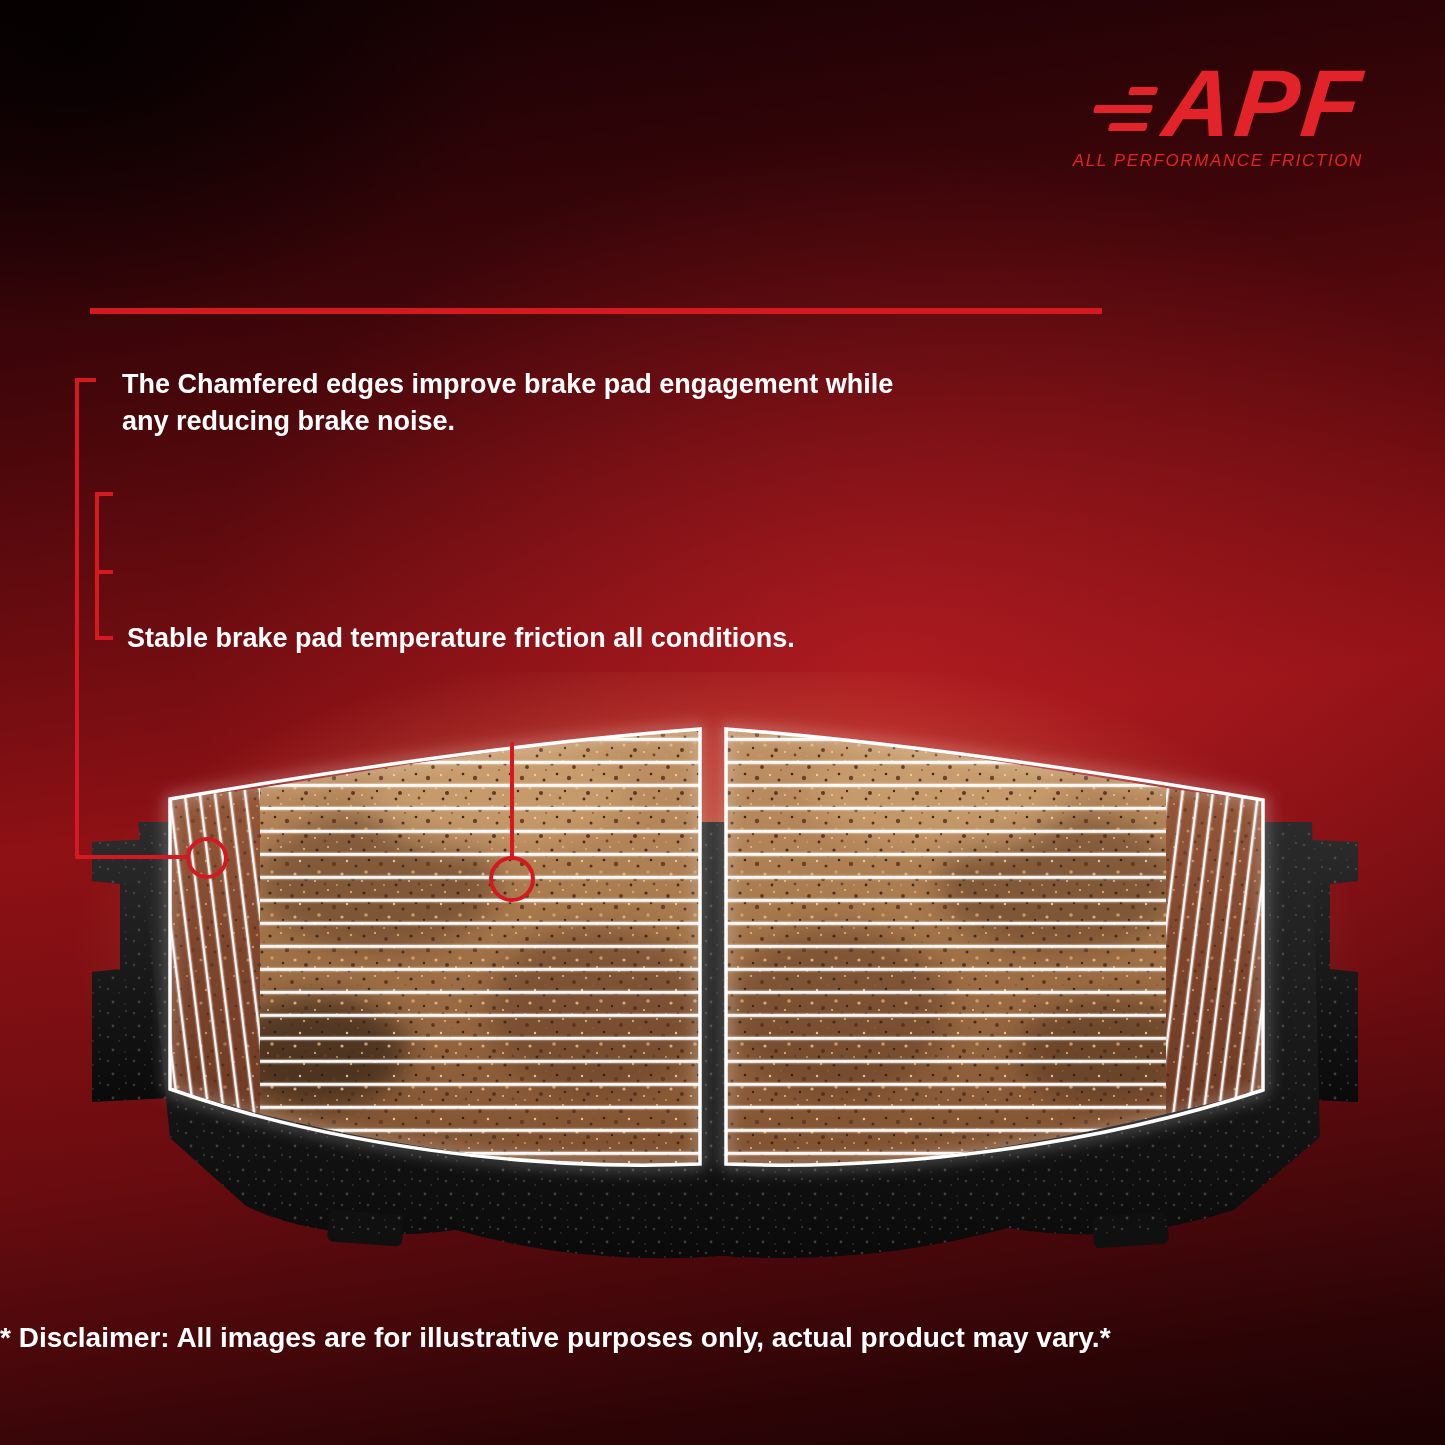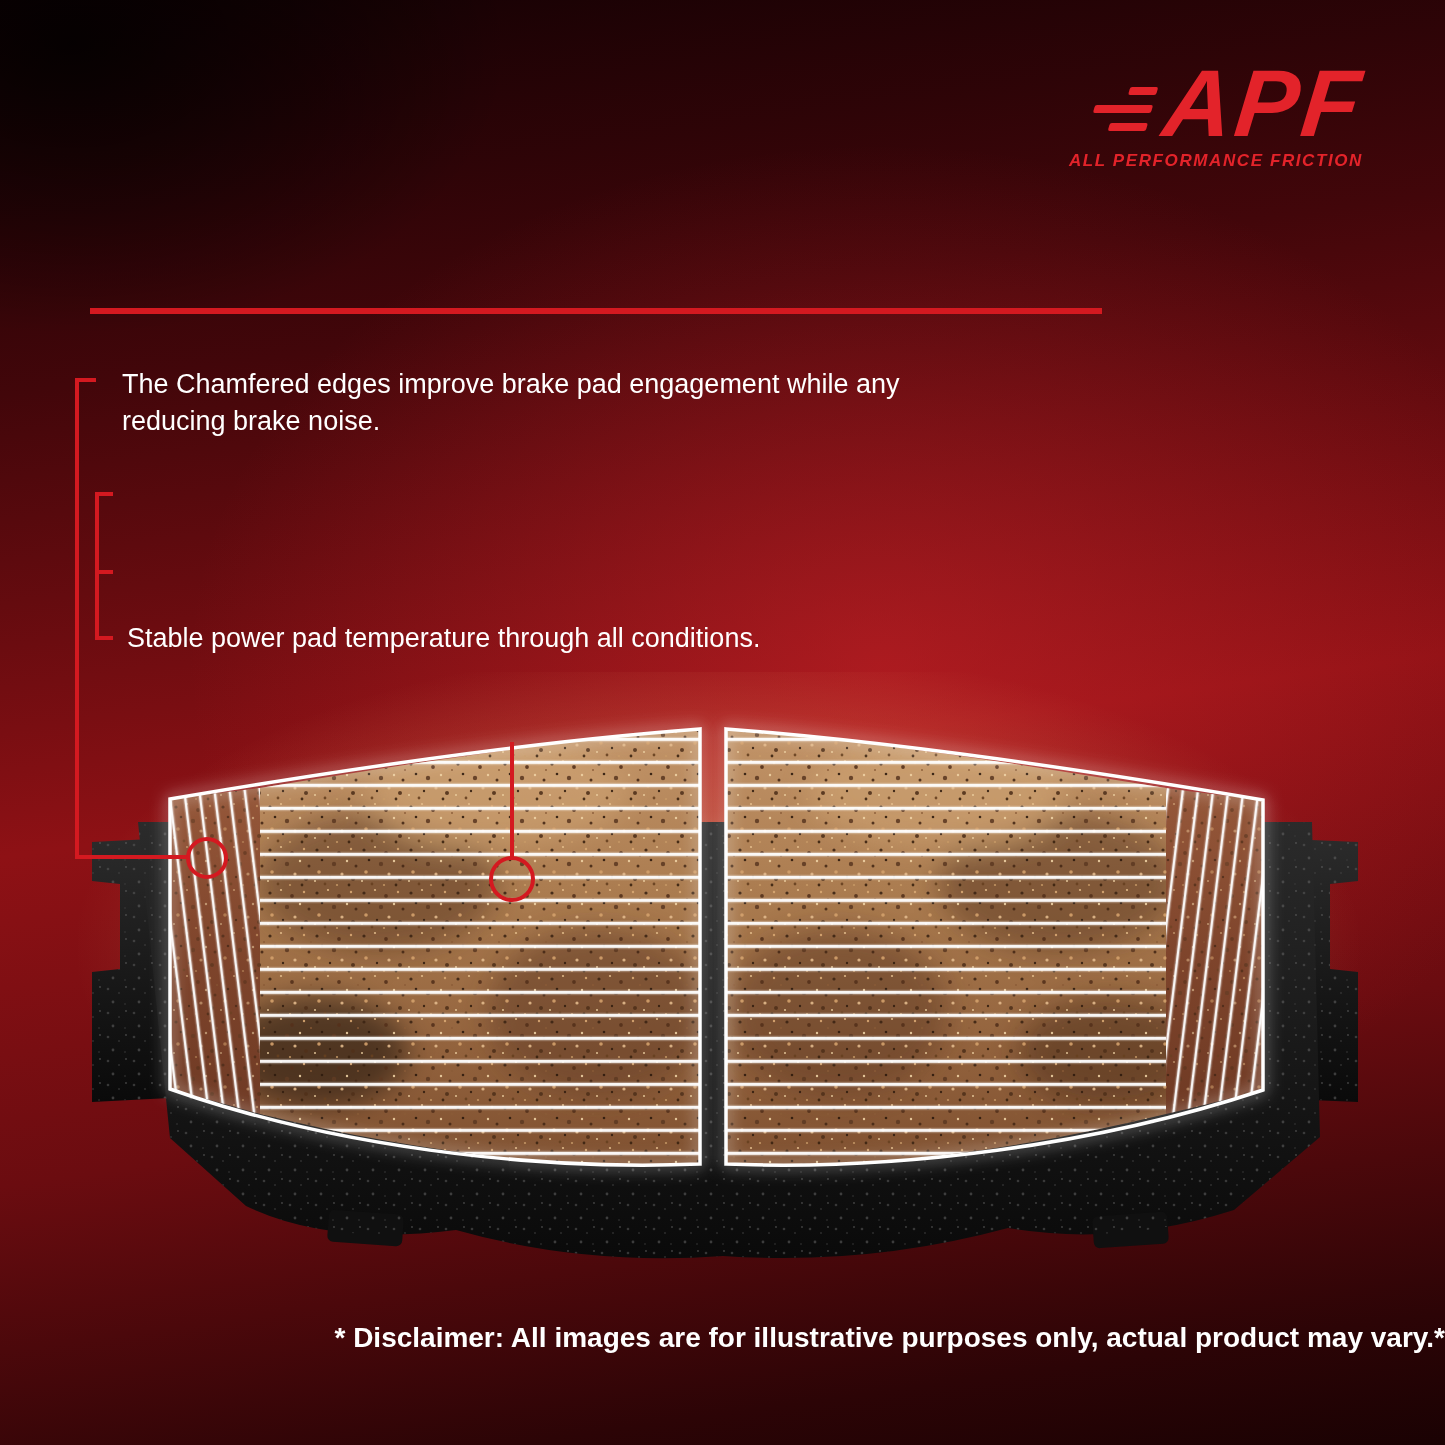--- a/index.html
+++ b/index.html
@@ -18,37 +18,37 @@
       radial-gradient(48% 36% at 61% 46%, rgba(220,40,46,.46), rgba(220,40,46,0) 100%),
       linear-gradient(172deg,#120103 0%,#42060a 24%,var(--background-red,#8e1115) 52%,#6b0c10 72%,#2c0406 92%,#1a0203 100%);
   }
   
   .logo{position:absolute;top:60px;right:82px;text-align:right;z-index:5;}
   .logo-row{display:flex;align-items:center;justify-content:flex-end;gap:12px;}
   .speedlines{display:flex;flex-direction:column;align-items:flex-end;gap:10px;transform:skewX(-16deg);margin-top:10px;}
   .sl{display:block;height:8px;background:var(--logo-red);border-radius:2px;}
   .sl1{width:28px}.sl2{width:58px}.sl3{width:38px}
   .logo-text{font-size:95px;font-weight:900;font-style:italic;color:var(--logo-red);letter-spacing:3px;line-height:.92;transform:skewX(-6deg);display:inline-block;}
-  .logo-tagline{font-size:17px;font-weight:700;font-style:italic;color:var(--logo-red);letter-spacing:1.6px;margin-top:4px;}
+  .logo-tagline{font-size:17px;font-weight:400;font-style:italic;color:var(--logo-red);letter-spacing:1.6px;margin-top:4px;}
   
   .title{position:absolute;left:88px;top:186px;font-size:97px;font-weight:800;color:var(--text);line-height:1;letter-spacing:0;z-index:5;}
   .rule{position:absolute;left:90px;top:308px;width:1012px;height:6px;background:var(--accent-red);z-index:5;}
   
-  .bullet{position:absolute;color:var(--text);font-weight:400;font-size:27px;line-height:1.38;z-index:5;}
+  .bullet{position:absolute;color:var(--text);font-weight:700;font-size:27px;line-height:1.38;z-index:5;}
   .b1{left:122px;top:366px;width:790px;}
   .b2{left:127px;top:481px;width:1035px;}
   .b3{left:127px;top:556px;width:930px;}
   .b4{left:127px;top:620px;width:930px;}
   
   .pad-svg{position:absolute;left:78px;top:672px;width:1295px;height:612px;z-index:1;}
   .annot-svg{position:absolute;left:0;top:0;width:1445px;height:1445px;z-index:3;pointer-events:none;}
   .red-line{stroke:var(--accent-red);stroke-width:4;fill:none;}
   .red-circle{stroke:var(--accent-red);stroke-width:4;fill:none;}
   
-  .disclaimer{position:absolute;left:0;right:0;top:1322px;text-align:right;color:var(--text);font-weight:700;font-size:28px;z-index:5;}
+  .disclaimer{position:absolute;left:0;right:0;top:1322px;text-align:left;color:var(--text);font-weight:700;font-size:28px;z-index:5;}
 </style>
 </head>
 <body>
 
 <div class="canvas">
 
   <div class="logo">
     <div class="logo-row">
       <div class="speedlines">
         <span class="sl sl1"></span>
@@ -56,21 +56,21 @@
           <span class="sl sl3"></span>
       </div>
       <span class="logo-text">APF</span>
     </div>
     <div class="logo-tagline">ALL PERFORMANCE FRICTION</div>
   </div>
 
   <div class="rule"></div>
 
   <div class="bullet b1">The Chamfered edges improve brake pad engagement while any reducing brake noise.</div>
-  <div class="bullet b4">Stable power pad temperature through all conditions.</div>
+  <div class="bullet b4">Stable brake pad temperature friction all conditions.</div>
 
   <svg class="pad-svg" viewBox="0 0 1295 612" aria-hidden="true">
     <defs>
       <radialGradient id="halo" cx="50%" cy="50%" r="50%">
         <stop offset="0%" stop-color="#ffe9cf" stop-opacity="0.7"></stop>
         <stop offset="45%" stop-color="#ffb877" stop-opacity="0.3"></stop>
         <stop offset="100%" stop-color="#ffb877" stop-opacity="0"></stop>
       </radialGradient>
       <linearGradient id="padBase" x1="0" y1="0" x2="0" y2="1">
         <stop offset="0%" stop-color="#c29468"></stop>

